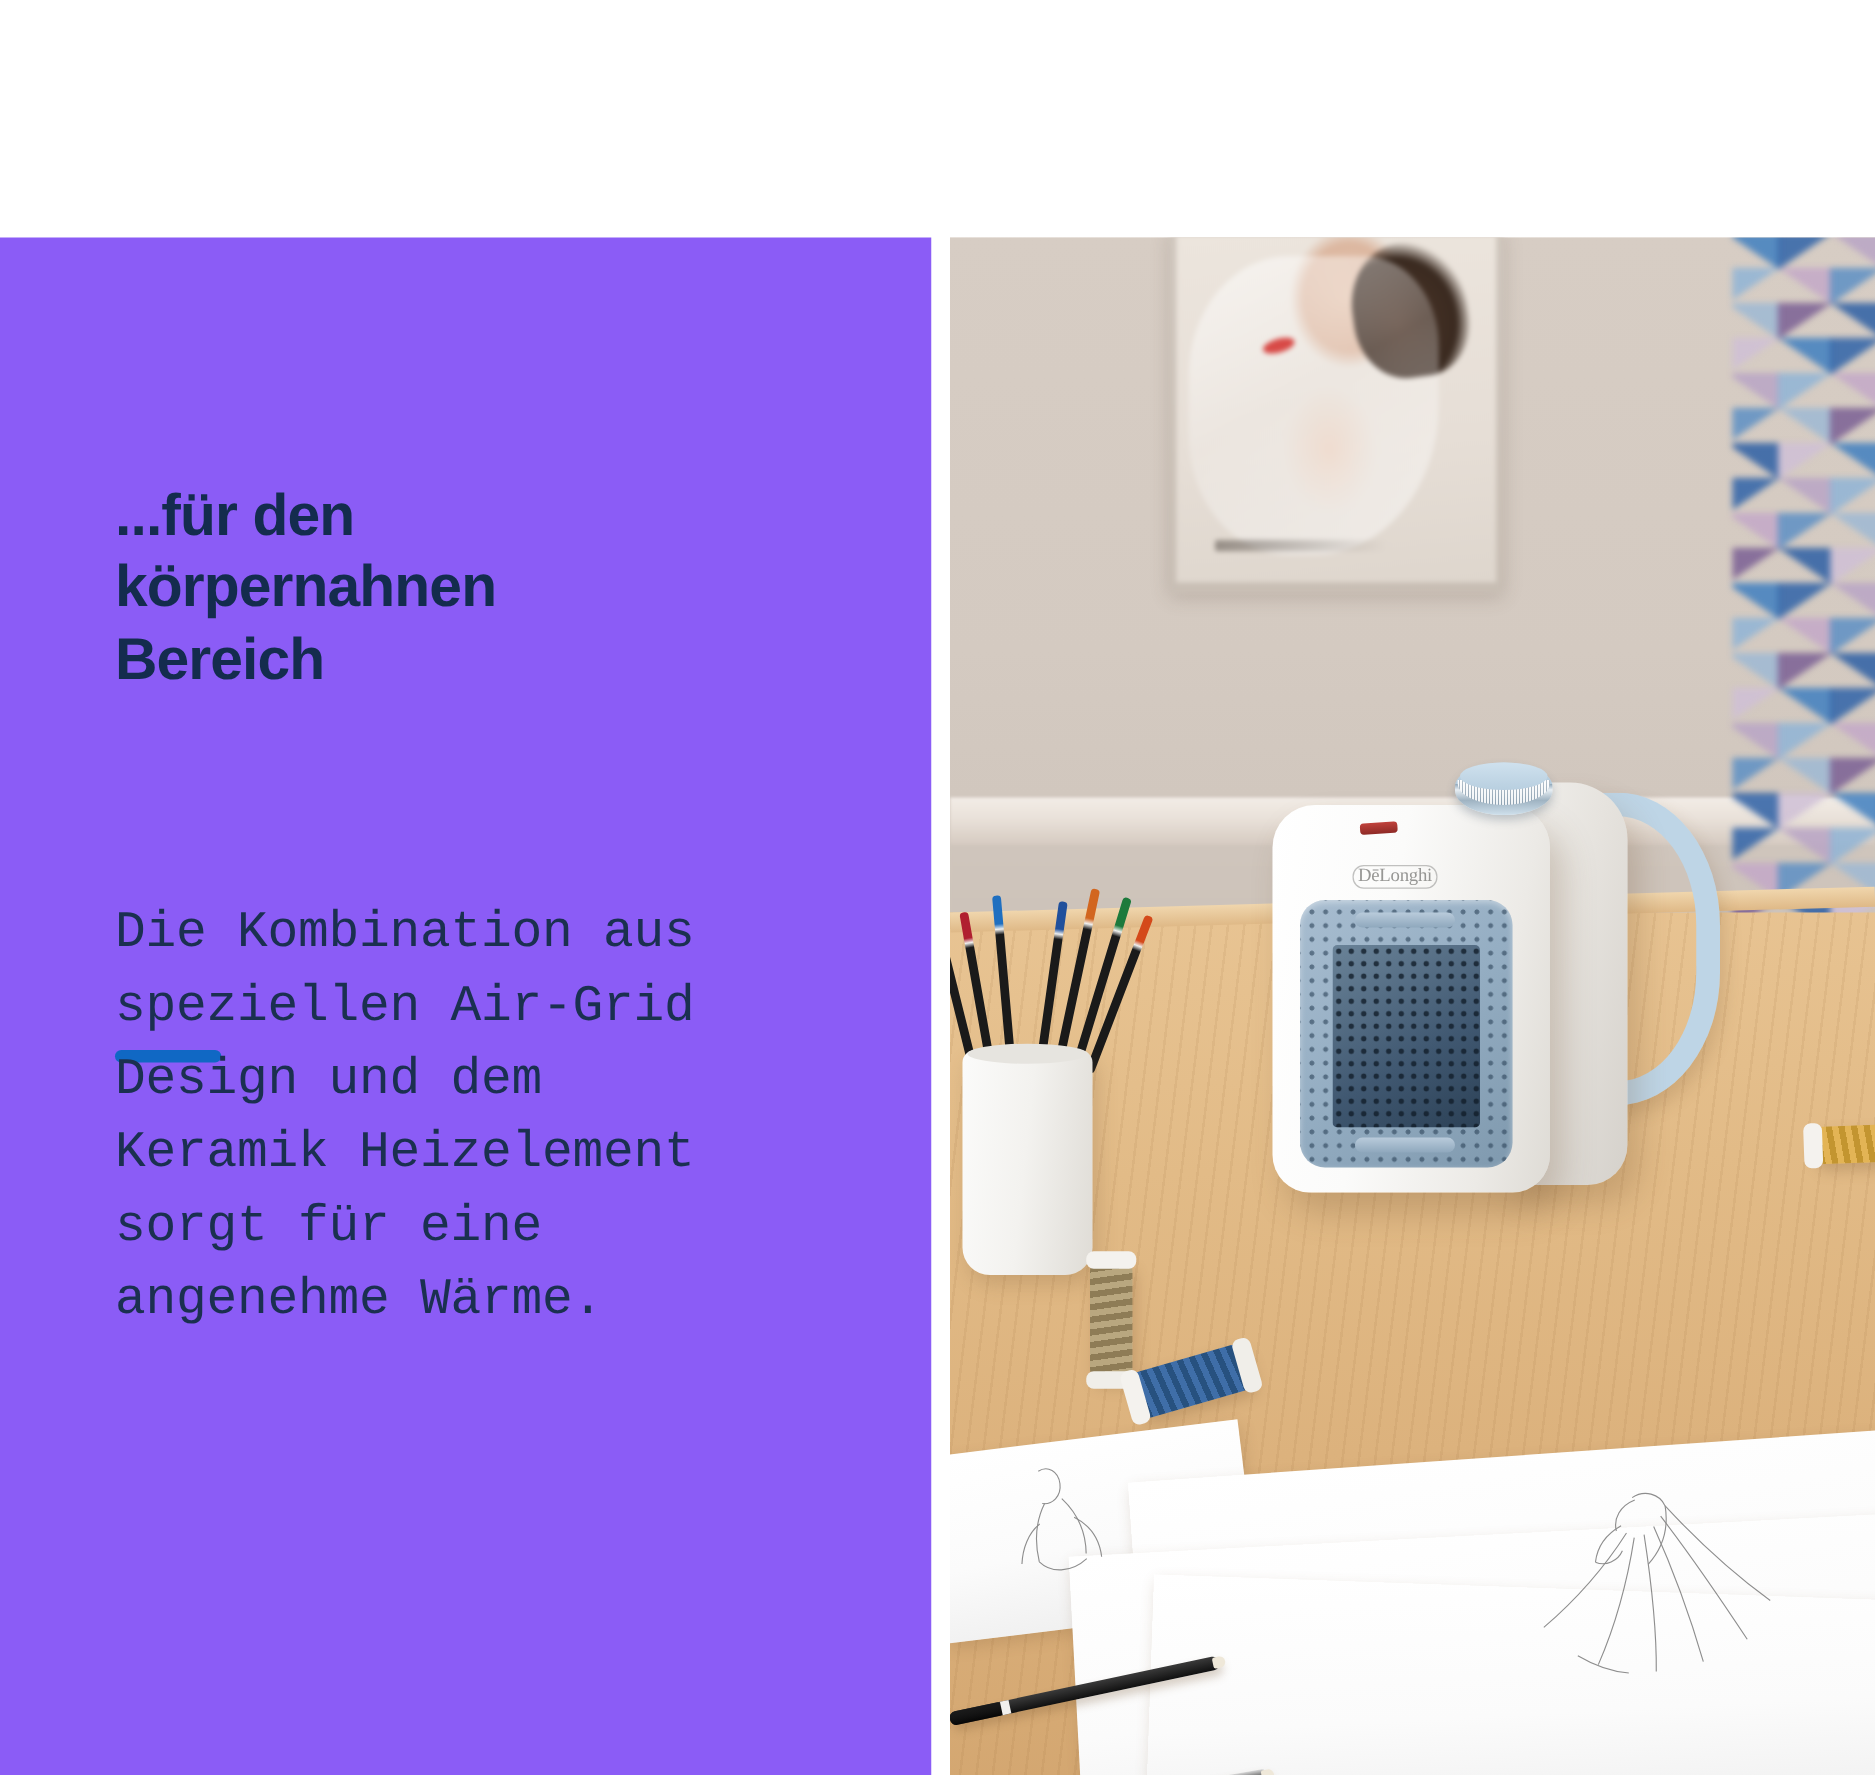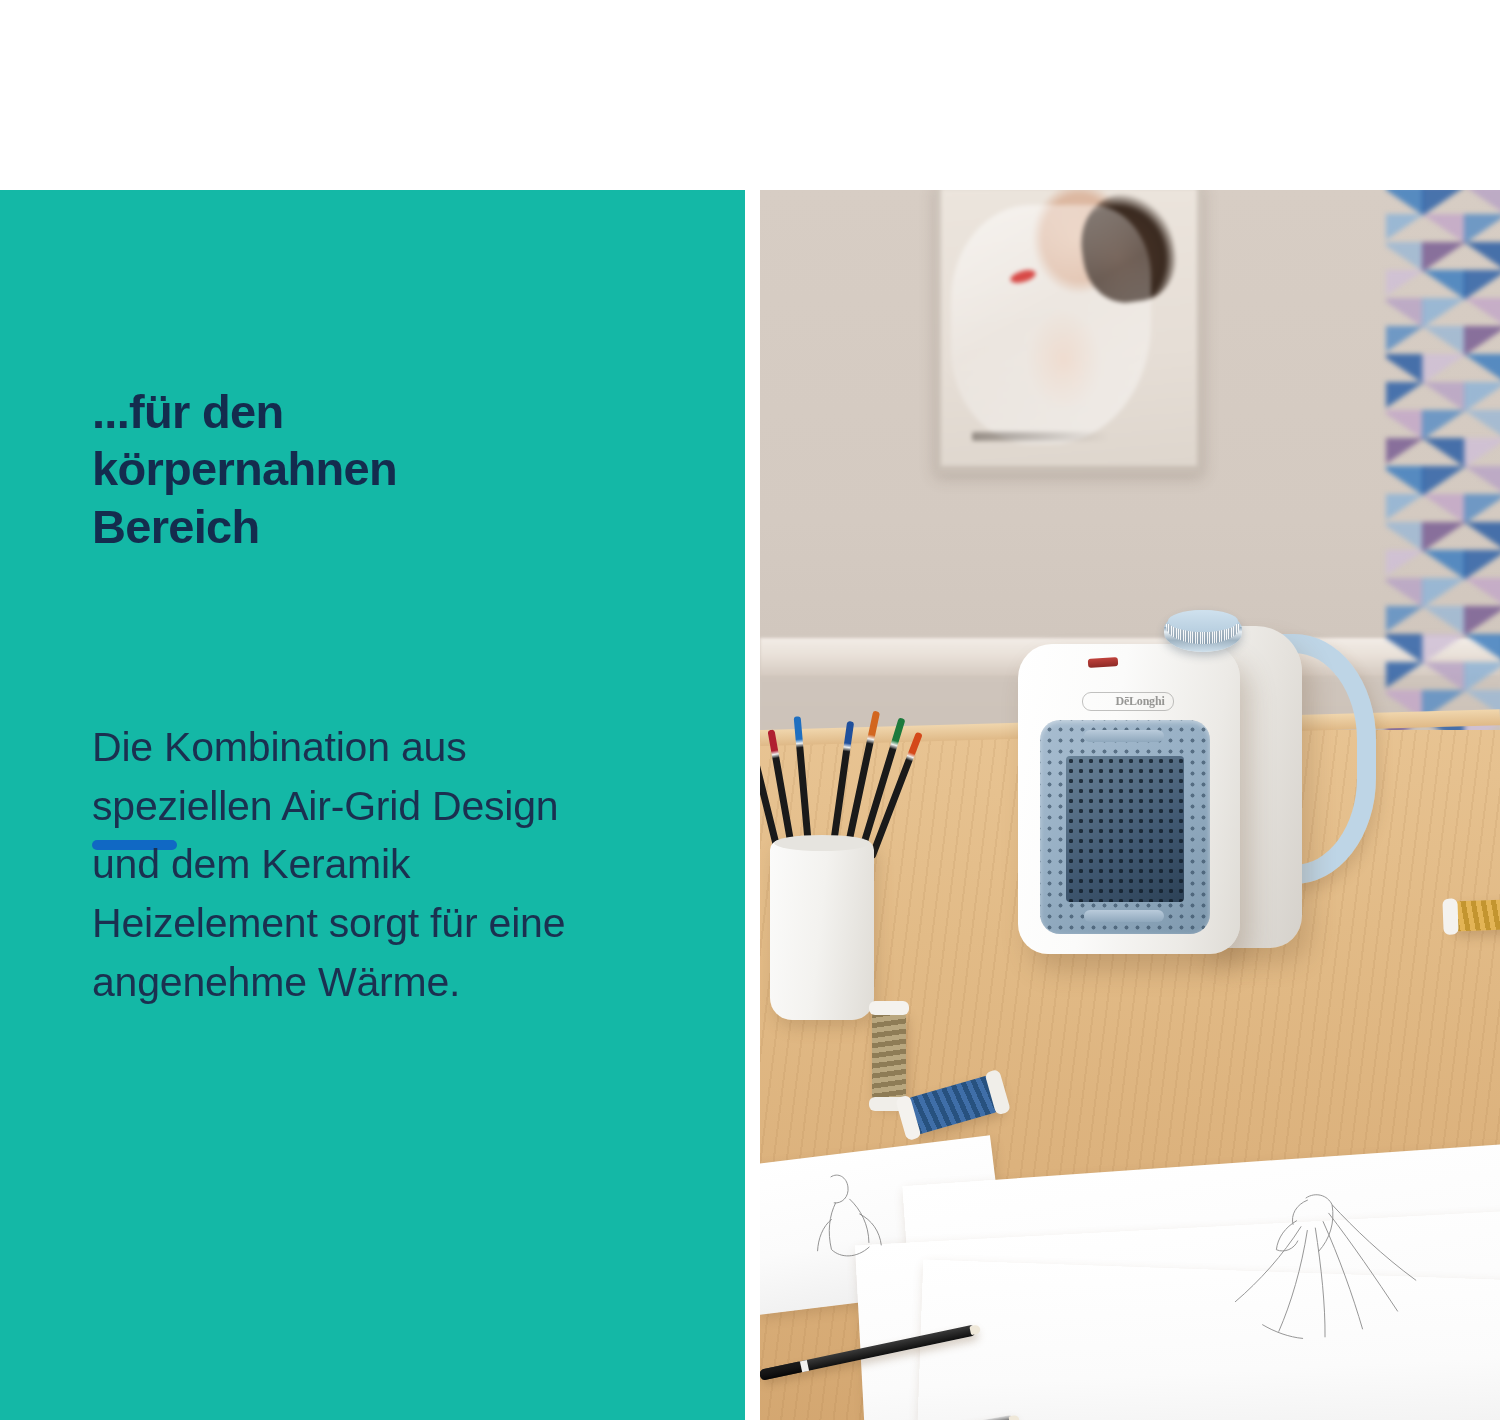--- a/index.html
+++ b/index.html
@@ -47,21 +47,21 @@
     transform-origin: left top;
   }
 
   
   .left-panel {
     position: absolute;
     left: 0;
     top: 190px;
     width: 745px;
     height: 1230px;
-    background: #14b8a6;
+    background: #8b5cf6;
     box-sizing: border-box;
     padding-left: 31px;
   }
   .subhead {
     position: absolute;
     left: 92px;
     top: 193px;
     width: 470px;
     font-size: 47px;
     font-weight: 700;
@@ -81,20 +81,21 @@
   .body-copy {
     position: absolute;
     left: 92px;
     top: 528px;
     width: 510px;
     font-size: 41px;
     font-weight: 400;
     line-height: 1.43;
     letter-spacing: -0.005em;
     color: #1b3050;
+    font-family: Liberation Mono, monospace;
   }
 
   
   .photo {
     position: absolute;
     left: 760px;
     top: 190px;
     width: 740px;
     height: 1230px;
     overflow: hidden;
@@ -312,28 +313,27 @@
     background: linear-gradient(180deg,#b9cbdb,#8fa8bd);
     border-radius: 7px;
   }
   .badge {
     position: absolute;
     left: 64px; top: 48px;
     width: 66px; height: 17px;
     border: 1.4px solid rgba(150,150,148,.58);
     border-radius: 9px;
     font-family: "Liberation Serif", serif;
-    font-size: 12px;
-    font-weight: 700;
+    font-size: 15px;
+    font-weight: 400;
     color: rgba(128,128,126,.82);
     display: flex;
     align-items: center;
     justify-content: center;
     letter-spacing: -0.2px;
-    padding-left: 24px;
   }
   .knob {
     position: absolute;
     left: 146px; top: 2px;
     width: 78px; height: 42px;
     background: linear-gradient(180deg,#c6dbea 0%, #b3cbdd 40%, #8fa7ba 41%, #e8eff4 52%, #9fb3c2 72%, #cfe0ec 100%);
     border-radius: 50% / 46%;
     box-shadow: 0 4px 8px rgba(70,90,110,.3);
   }
   .knob-top {

